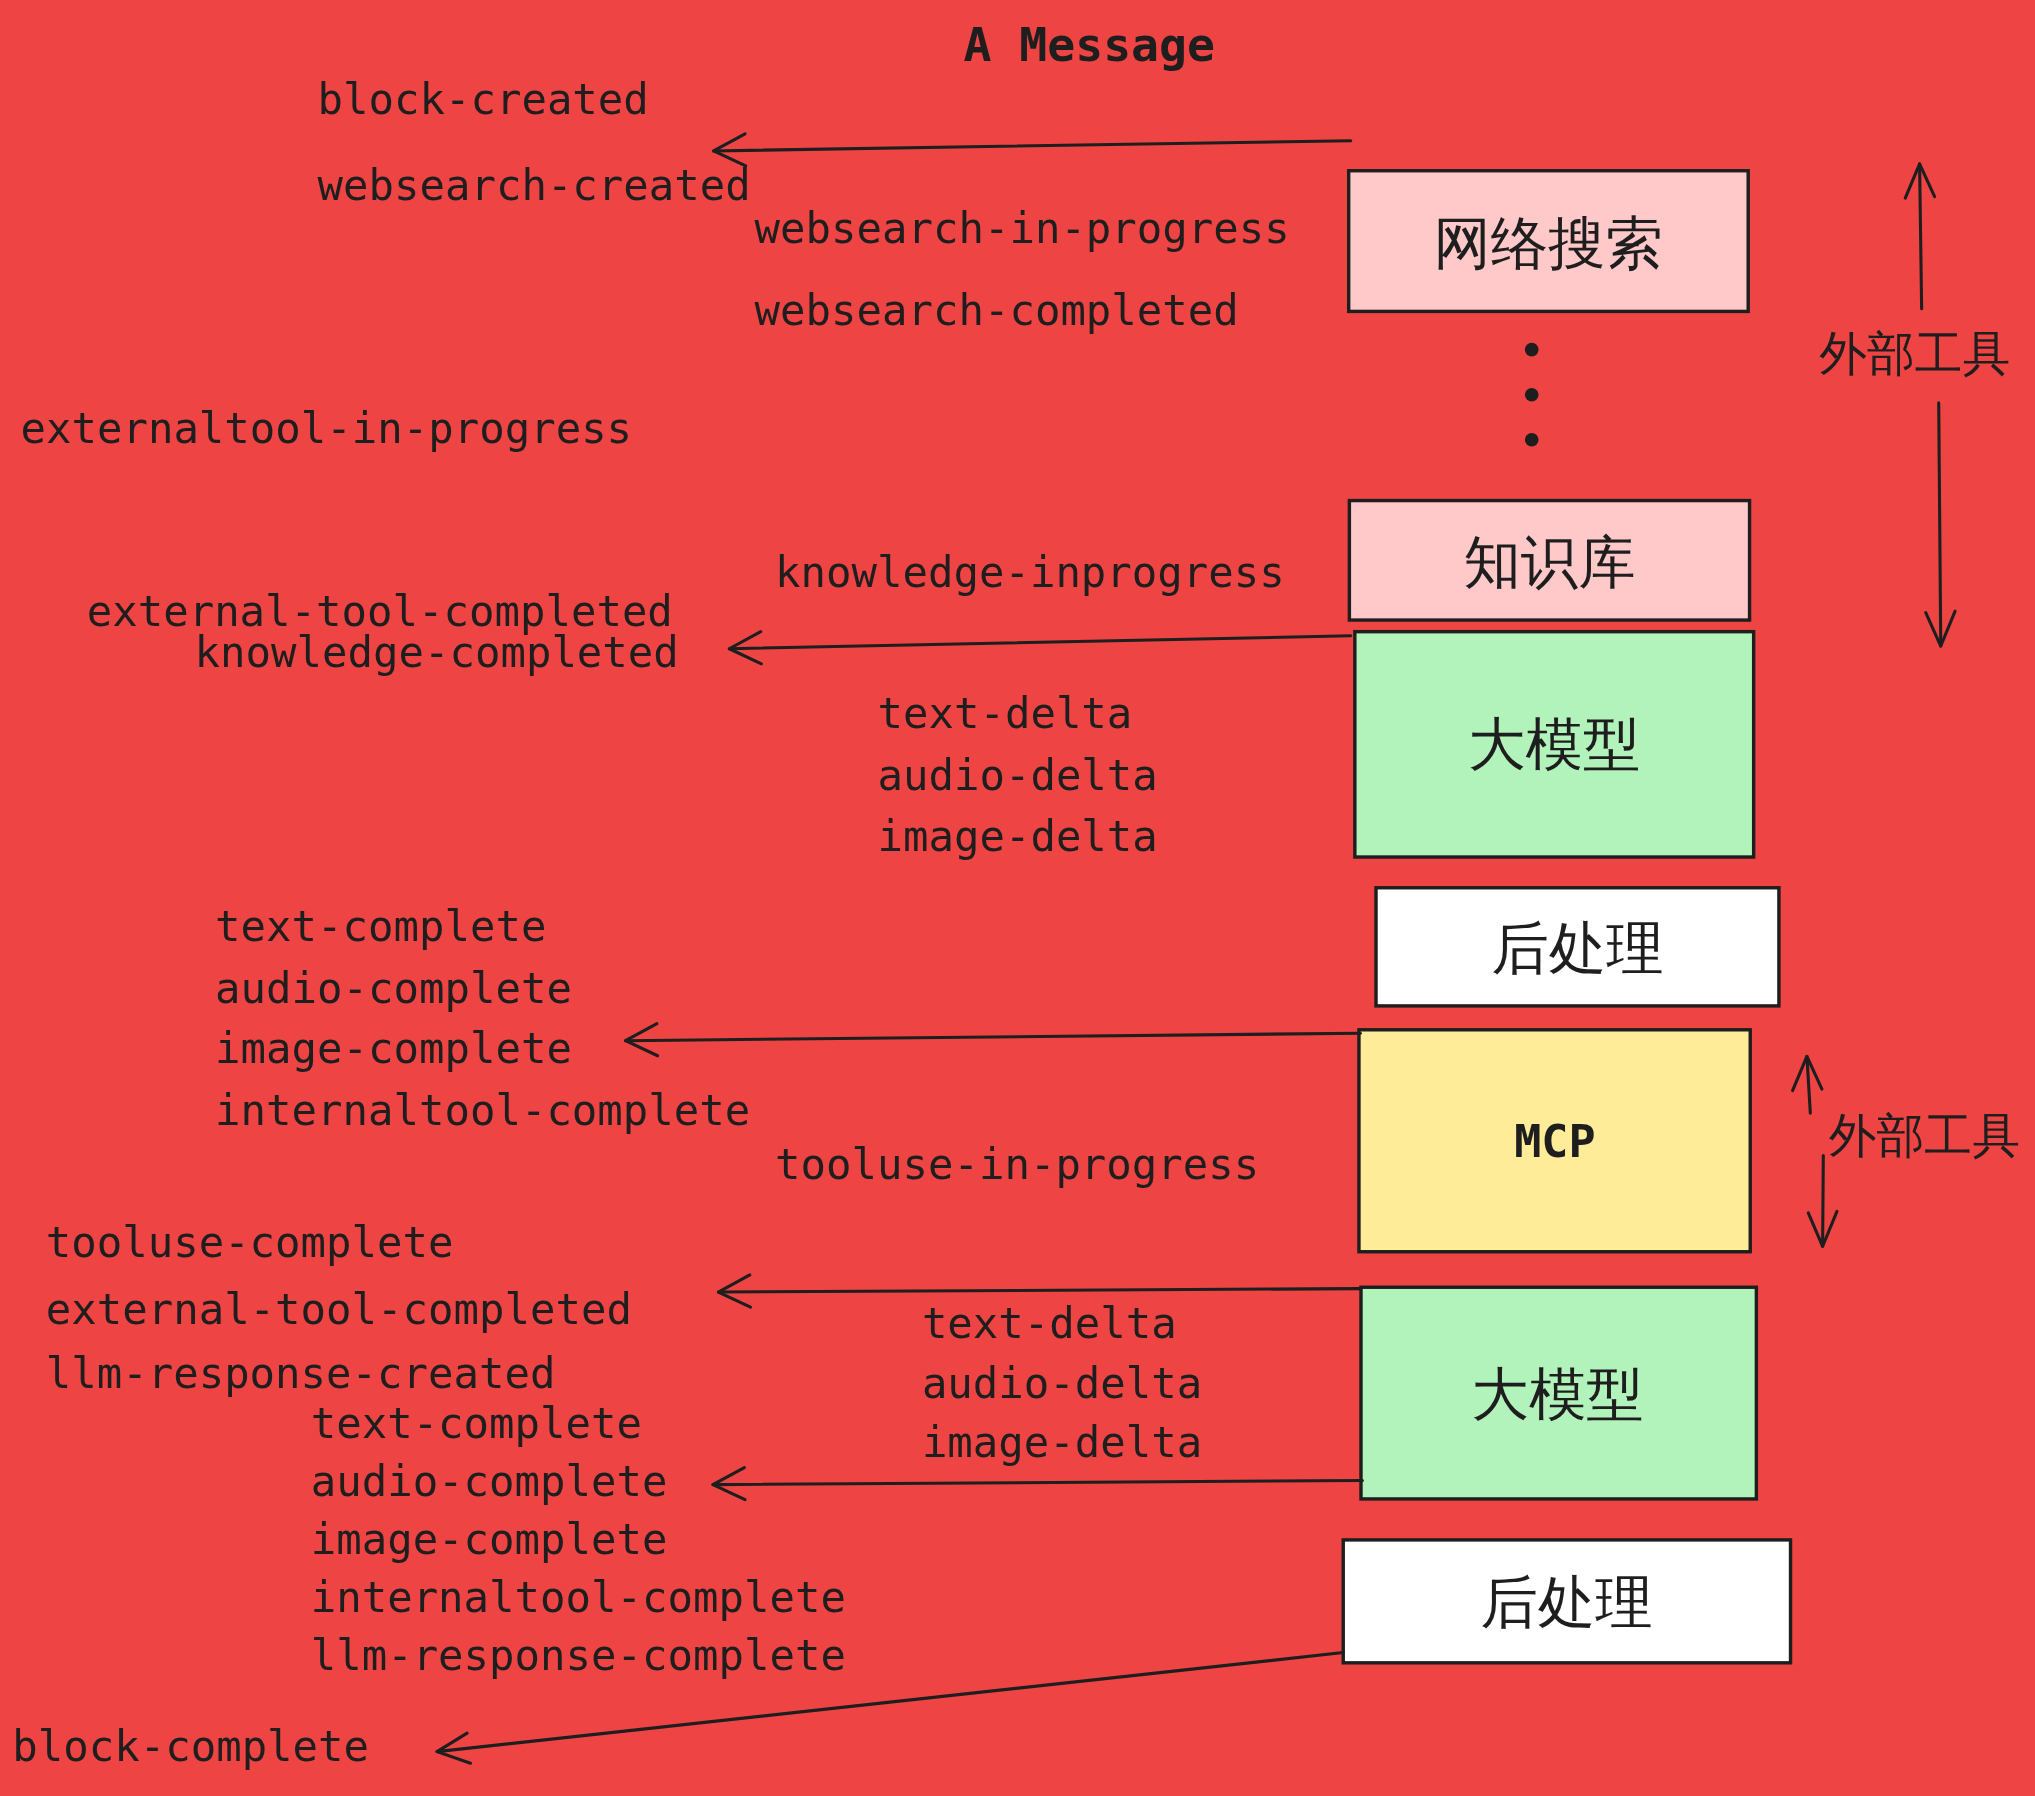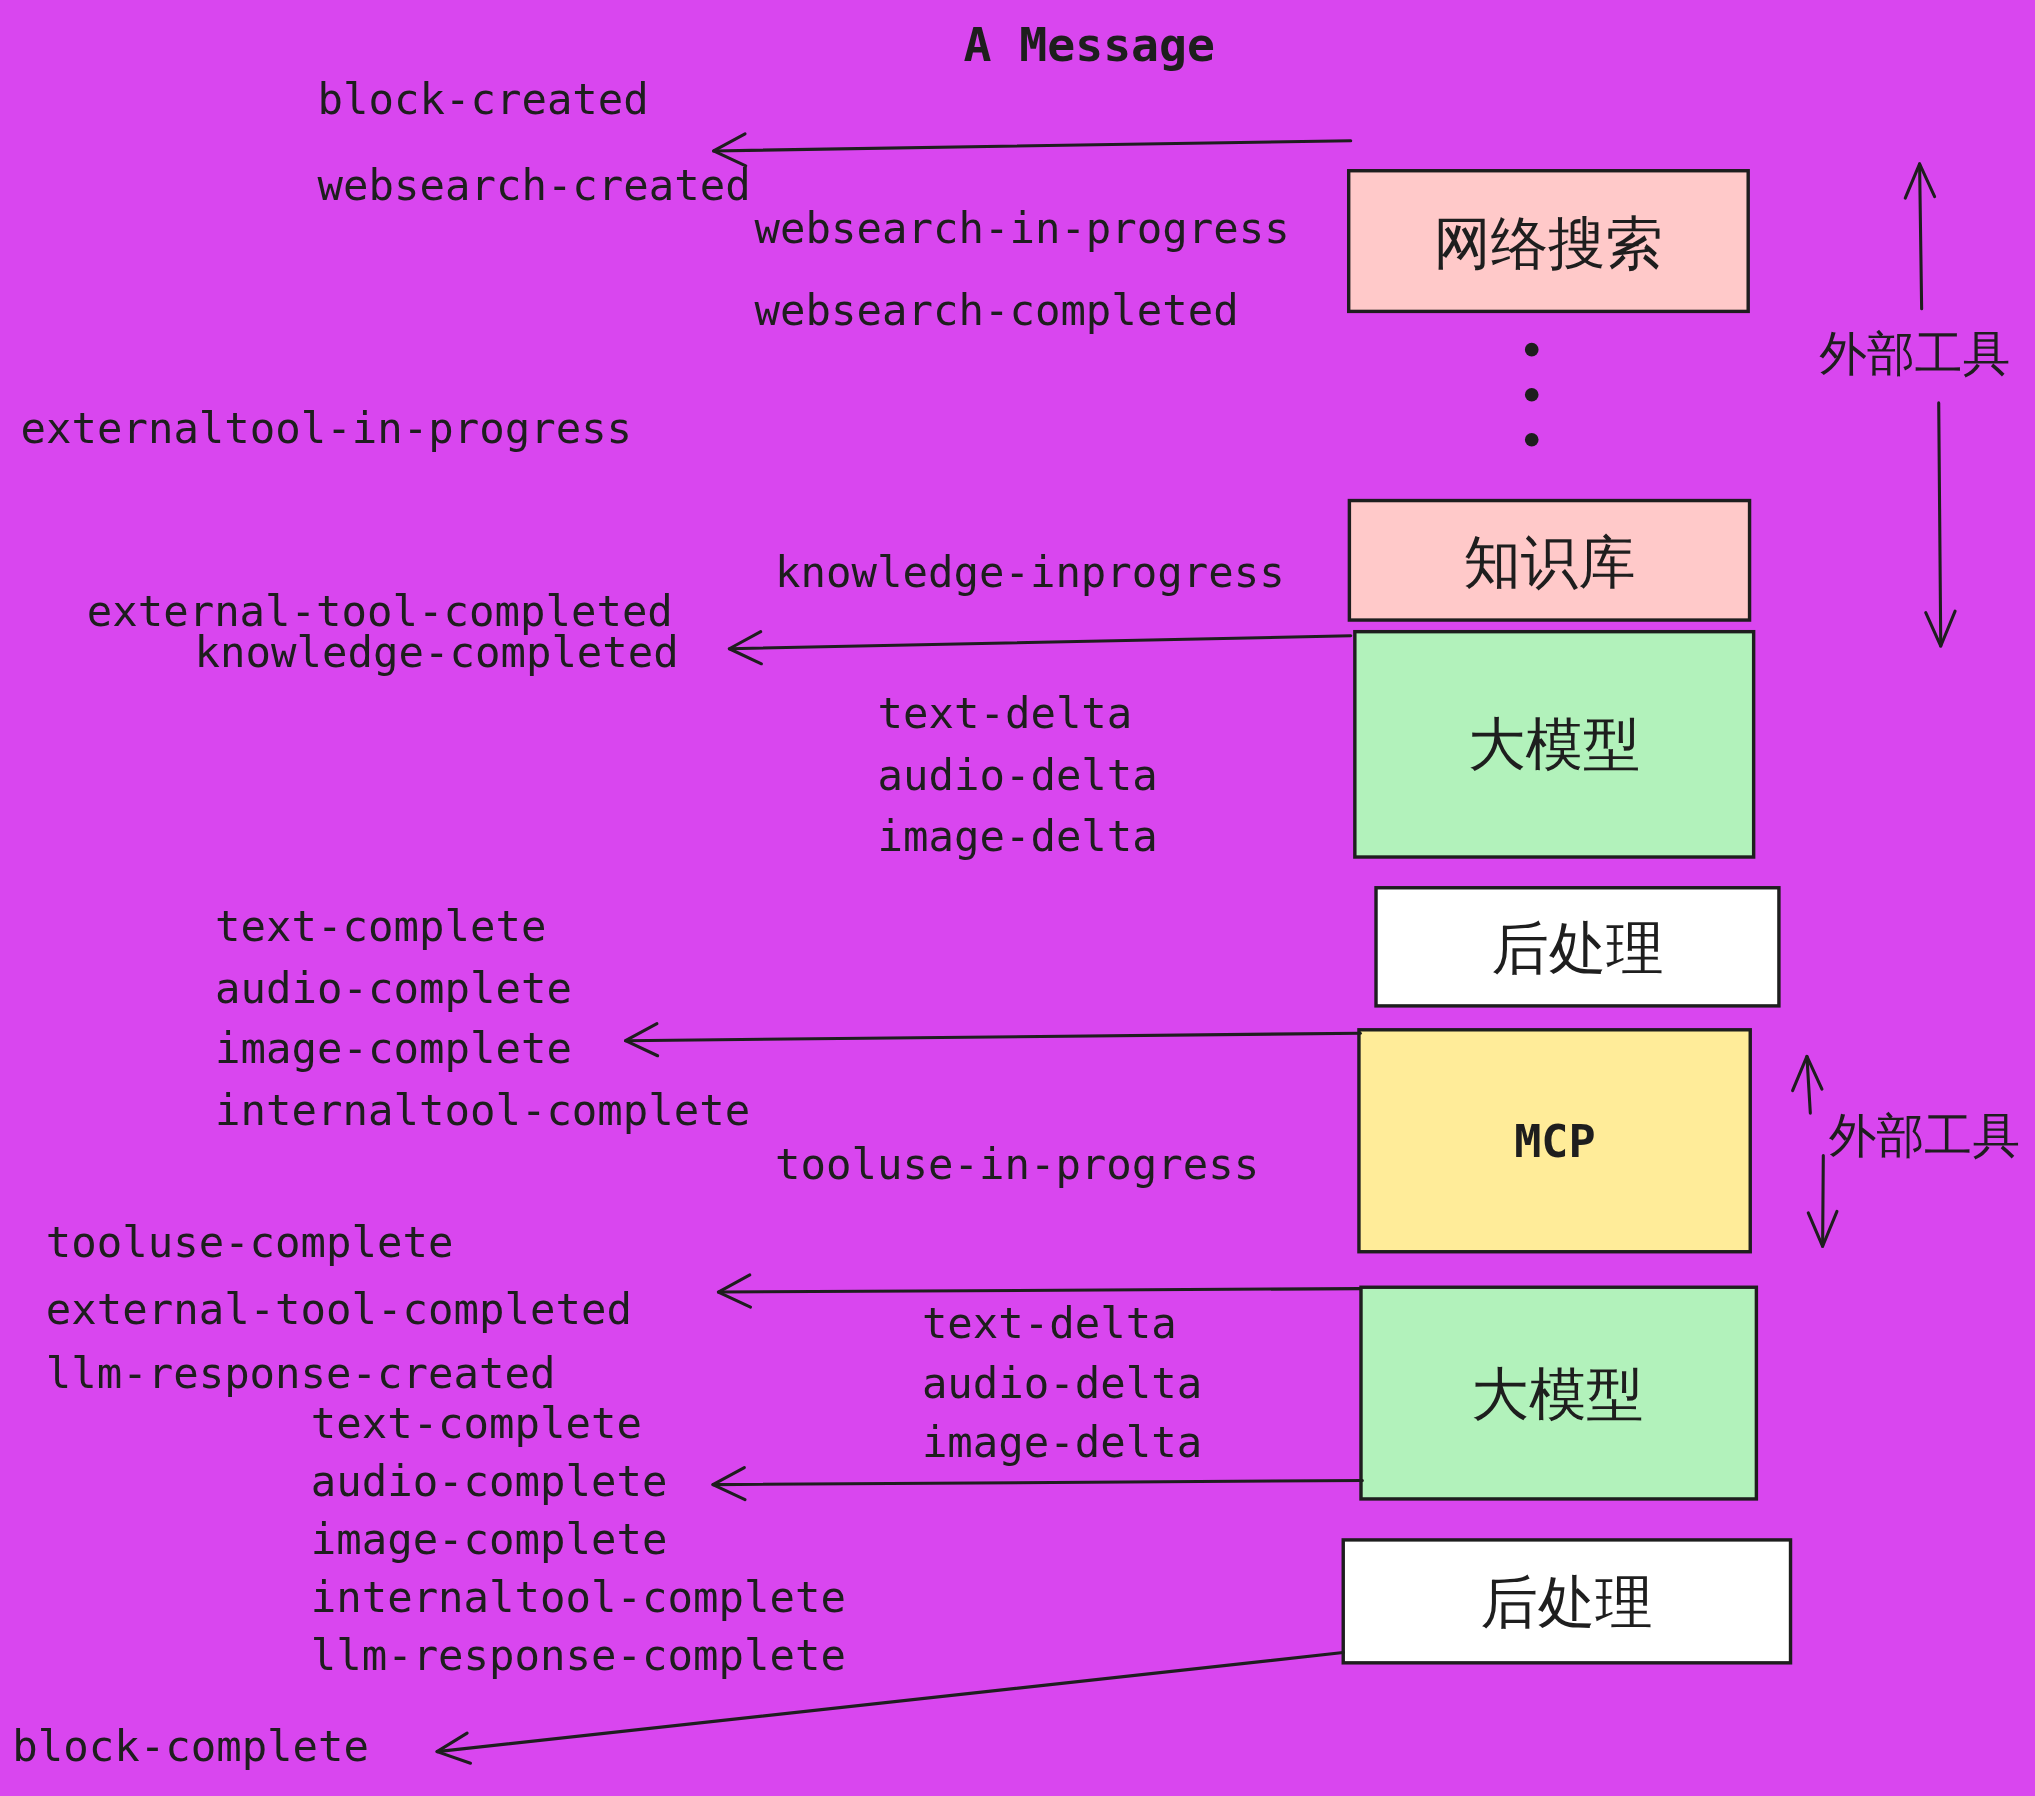--- a/index.html
+++ b/index.html
@@ -1,20 +1,20 @@
 <!DOCTYPE html>
 <html style="font-size:11px"><head>
 <meta charset="utf-8">
 <style>
   html, body { margin: 0; padding: 0; background: #ffffff; }
   .canvas {
     position: relative;
     width: 2035px;
     height: 1796px;
-    background: #d946ef;
+    background: #ef4444;
     overflow: hidden;
   }
   svg { display: block; }
   .evt {
     font-family: "DejaVu Sans Mono", monospace;
     font-size: 62px;
     fill: #1e1e1e;
   }
   .title {
     font-family: "DejaVu Sans Mono", monospace;

